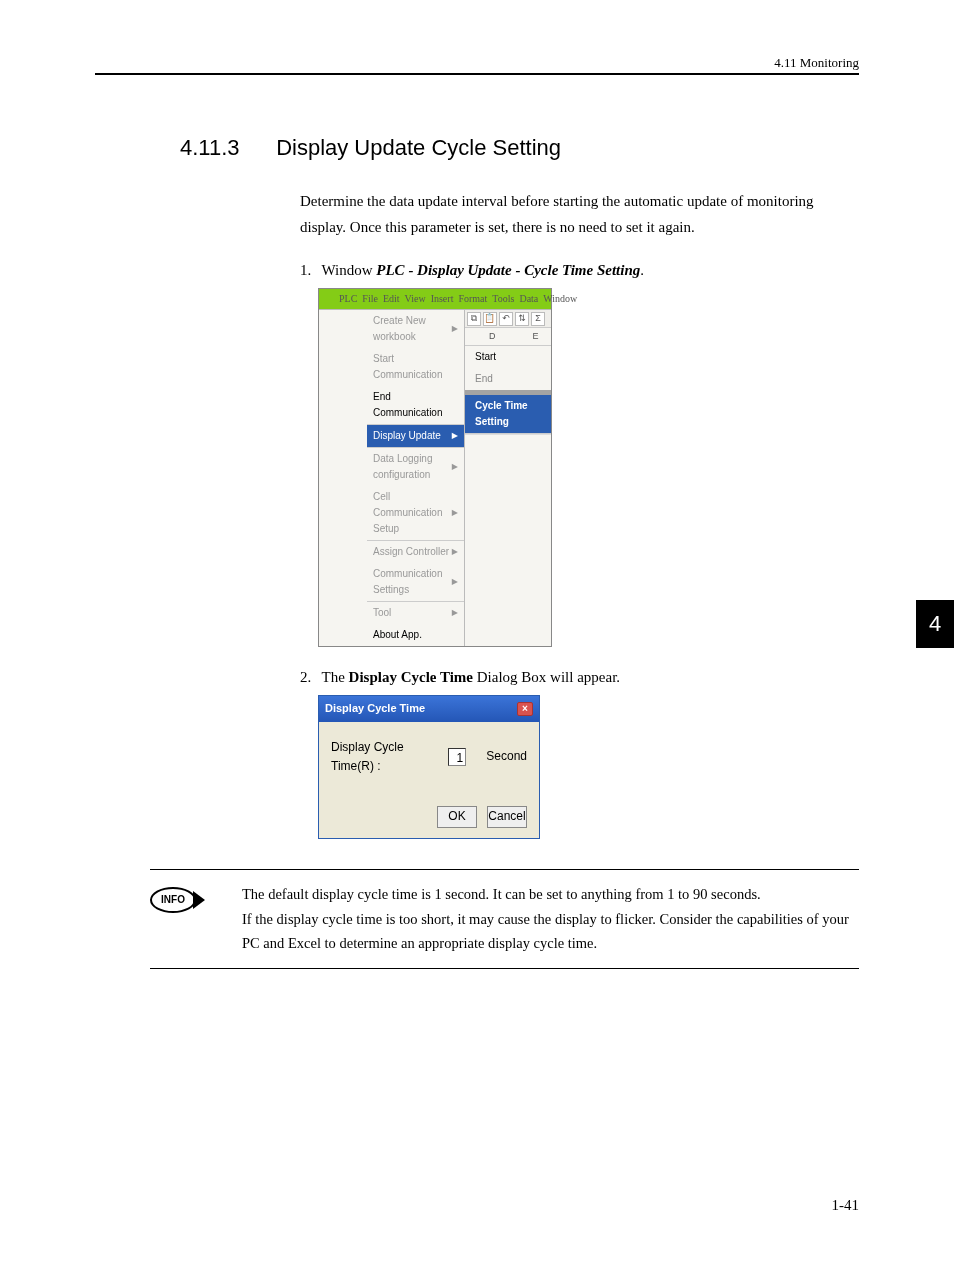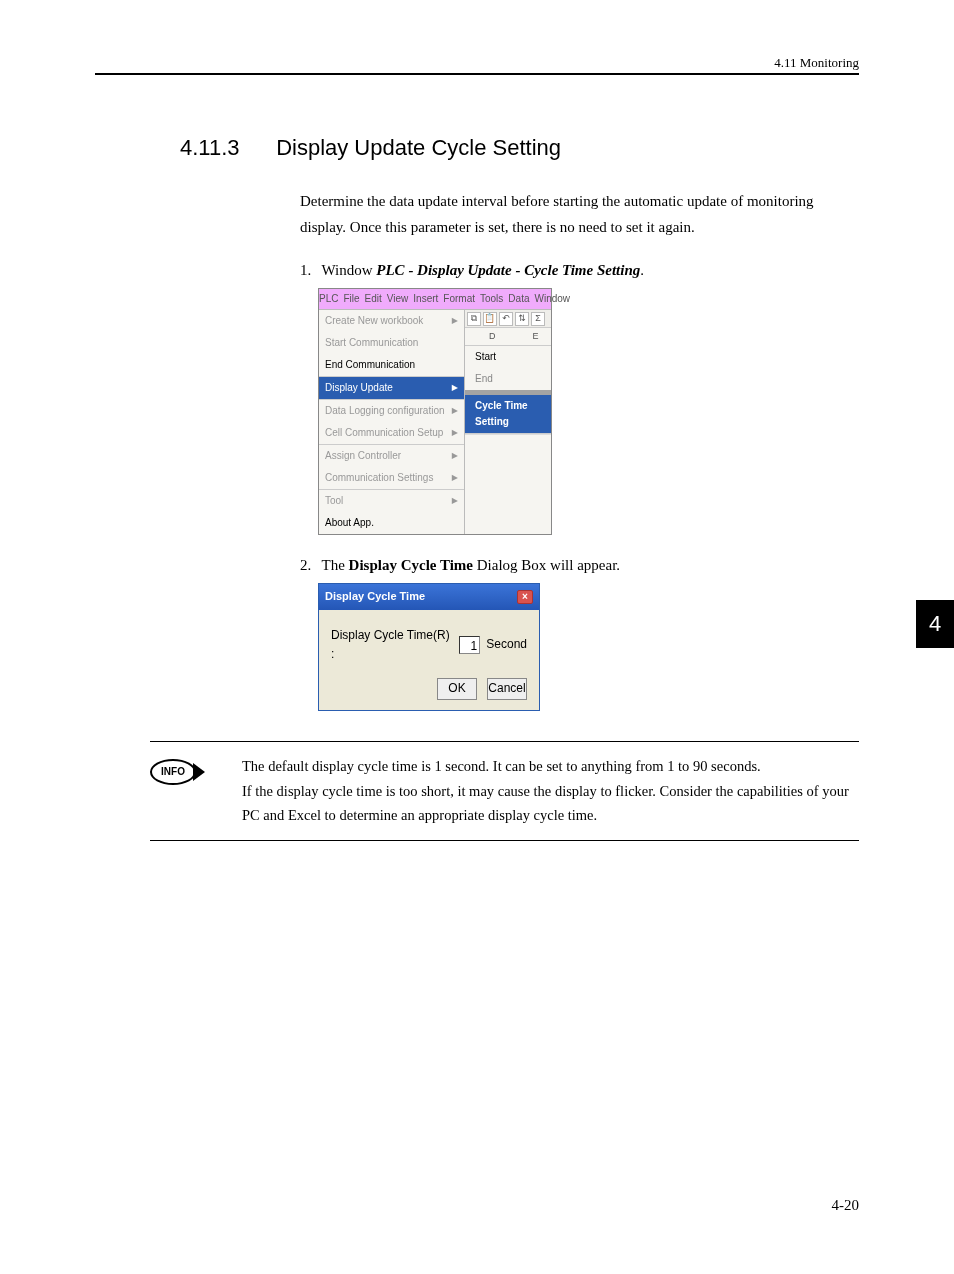--- a/index.html
+++ b/index.html
@@ -50,47 +50,48 @@
   .menus-shot {
     width: 234px;
     margin: 6px 0 18px 18px;
     border: 1px solid #888;
     font-family: Tahoma, Arial, sans-serif;
     font-size: 10px;
     color: #555;
     background: #fff;
   }
   .menubar {
-    padding: 2px 0;
+    padding: 2px 20px;
     border-bottom: 1px solid #bbb;
-    background: #f0abfc;
+    background: #84cc16;
     font-size: 10px;
     display:flex;
     gap: 5px;
+    font-family: Liberation Serif, serif;
   }
   .menurow {
     display:flex;
   }
   .mainmenu {
     width: 146px;
     background: #f6f5f1;
     border-right: 1px solid #bbb;
   }
   .toolstrip {
     flex:1;
     background:#efeeea;
     border-bottom:1px solid #ccc;
     padding:2px 2px;
     display:flex;
     gap:2px;
     align-items:center;
     height:18px;
   }
   .toolstrip .tb { width:14px;height:14px;border:1px solid #bbb;background:#fff;font-size:9px;display:flex;align-items:center;justify-content:center;}
-  .mm-group { border-bottom:1px solid #ccc; }
+  .mm-group { border-bottom:1px solid #ccc;margin-left:48px; }
   .mm-item {
     padding: 3px 6px;
     display:flex;
     justify-content:space-between;
     align-items:center;
     color:#999;
   }
   .mm-item.enabled { color:#000; }
   .mm-item.sel {
     background:#2a5db0;
@@ -128,21 +129,21 @@
     display:flex;
     justify-content:space-between;
     align-items:center;
   }
   .dlg-close {
     width:16px;height:14px;background:#d9534f;color:#fff;border:1px solid #a33;
     display:flex;align-items:center;justify-content:center;font-size:10px;font-weight:bold;
     border-radius:2px;
   }
   .dlg-body { padding: 16px 12px 10px; }
-  .dlg-row { display:flex;align-items:center;gap:6px; font-size:12px; margin-bottom:14px;}
+  .dlg-row { display:flex;align-items:center;gap:20px; font-size:12px; margin-bottom:30px;}
   .dlg-input { width:22px;height:18px;border:1px inset #888;background:#fff;text-align:right;padding-right:2px;font-size:12px;}
   .dlg-btns { display:flex; justify-content:flex-end; gap:10px; }
   .dbtn { width:40px;height:22px;border:1px solid #888;background:#efefef;display:flex;align-items:center;justify-content:center;font-size:12px;}
 
   
   .info-hr { border-top:1px solid #000; margin: 30px 0 12px; margin-left:-150px; }
   .info-row { display:flex; gap:22px; margin-left:-150px;}
   .info-badge {
     width:70px;height:36px;flex:none;position:relative;
     display:flex;align-items:center;
@@ -310,13 +311,13 @@
         <div>The default display cycle time is 1 second. It can be set to anything from 1 to 90 seconds.</div>
         <div>If the display cycle time is too short, it may cause the display to flicker. Consider the capabilities of your PC and Excel to determine an appropriate display cycle time.</div>
       </div>
     </div>
     <div class="info-hr2"></div>
 
   </div>
 </div>
 
 <div class="side-tab">4</div>
-<div class="page-num">4-20</div>
+<div class="page-num">1-41</div>
 
 </body></html>

